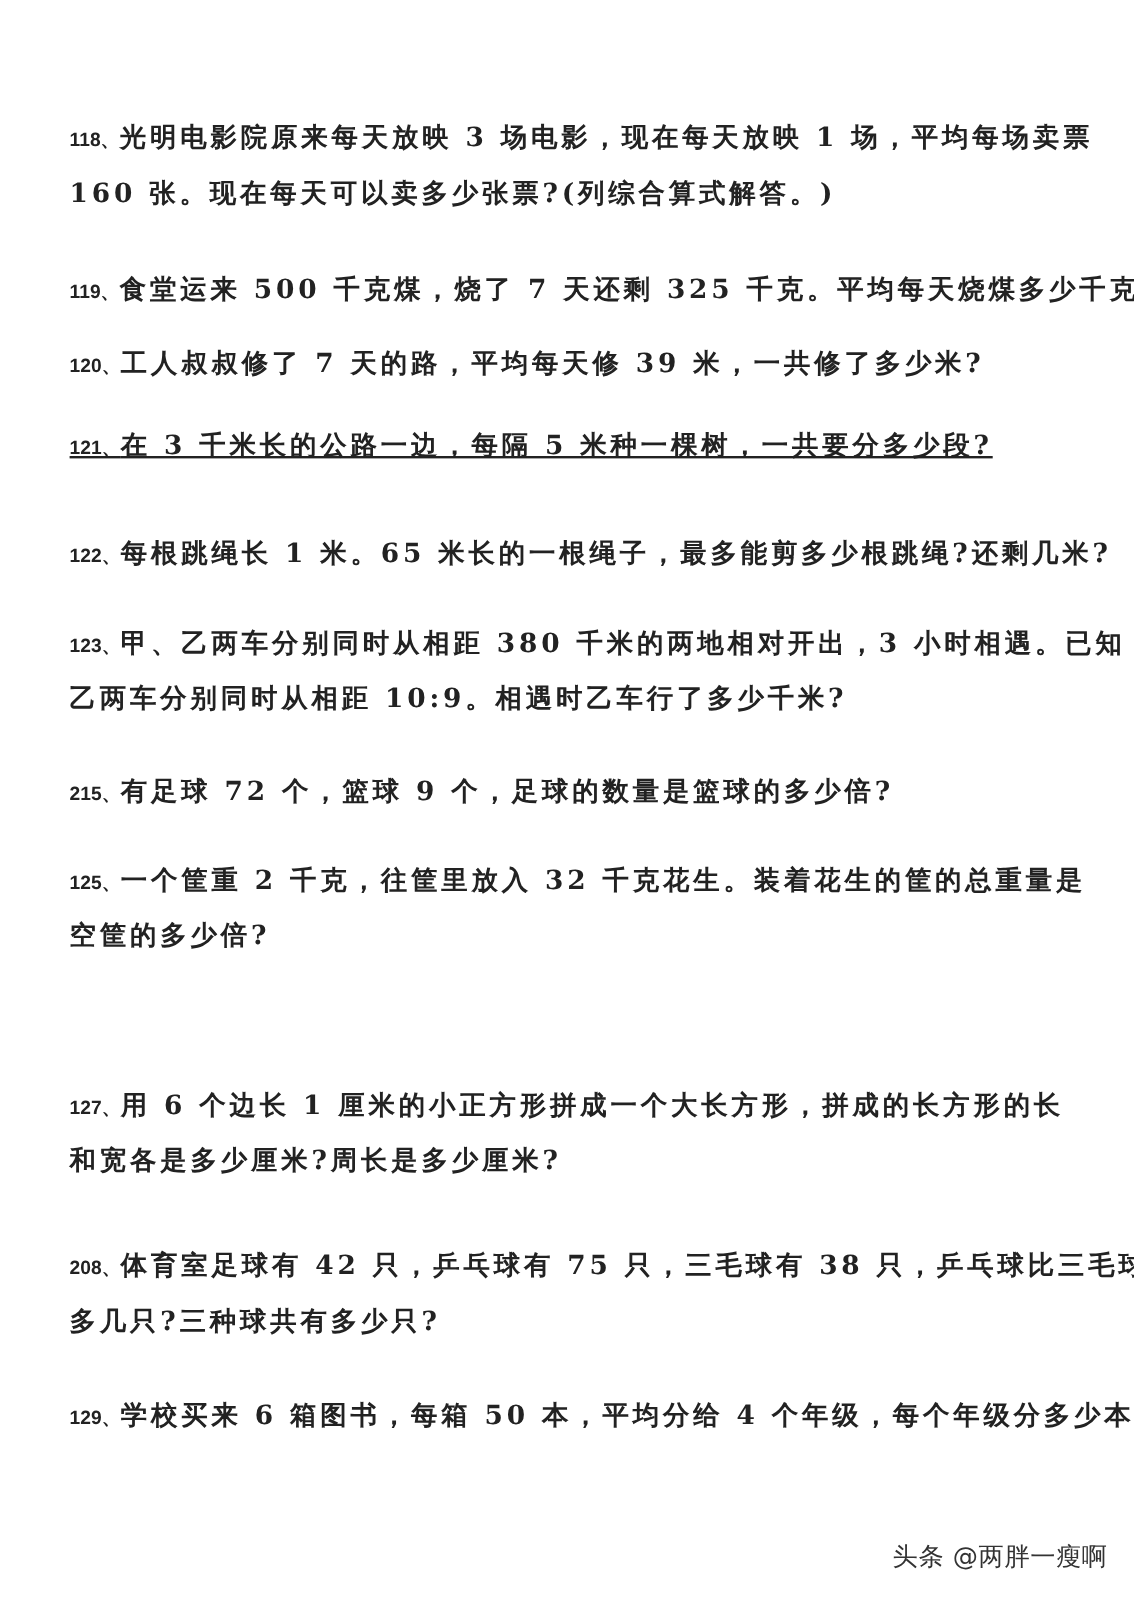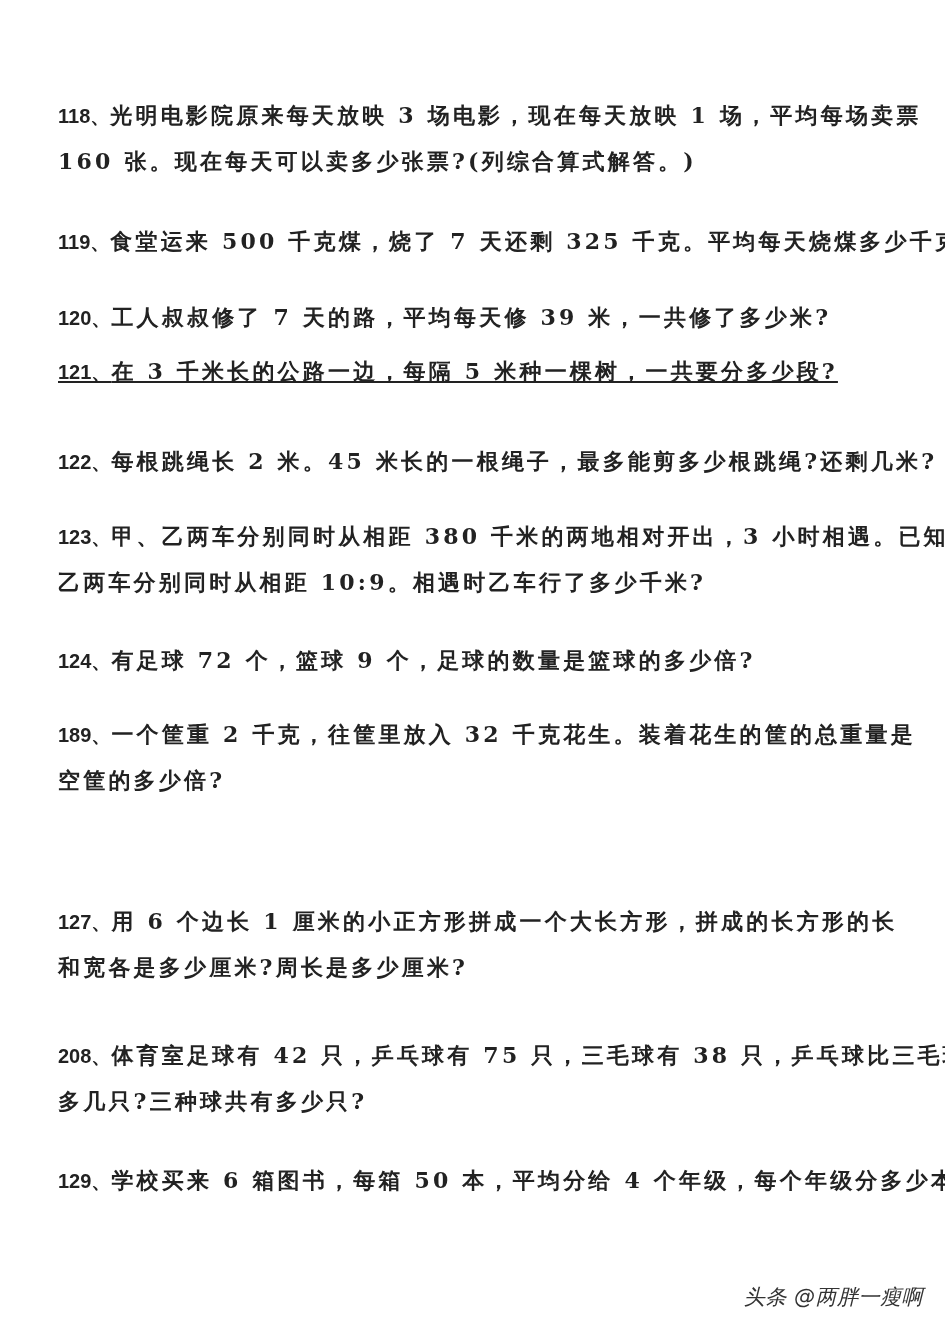--- a/index.html
+++ b/index.html
@@ -32,73 +32,72 @@
       font-weight: bold;
       color: #222222;
       white-space: nowrap;
     }
     .problem .line {
       display: block;
       height: 46px;
     }
     .num {
       font-family: "Liberation Sans", sans-serif;
-      font-size: 20px;
+      font-size: 16px;
       letter-spacing: 0;
       font-weight: bold;
     }
     .watermark {
       position: absolute;
       right: 22px;
       bottom: 26px;
       font-family: "DejaVu Sans", sans-serif;
       font-size: 21px;
       color: #333333;
       letter-spacing: 0.5px;
       text-shadow: 1px 1px 0 #ffffff, -1px -1px 0 #ffffff;
-      font-style: italic;
     }
   </style>
 </head>
 <body>
 
 <div class="page">
 
   <div class="problem" style="top:92px;">
     <span class="line"><span class="num">118、</span><span>光明电影院原来每天放映 3 场电影，现在每天放映 1 场，平均每场卖票</span></span>
     <span class="line"><span>160 张。现在每天可以卖多少张票?(列综合算式解答。)</span></span>
   </div>
 
   <div class="problem" style="top:218px;">
     <span class="line"><span class="num">119、</span><span>食堂运来 500 千克煤，烧了 7 天还剩 325 千克。平均每天烧煤多少千克?</span></span>
   </div>
 
-  <div class="problem" style="top:294px;">
+  <div class="problem" style="top:280px;">
     <span class="line"><span class="num">120、</span><span>工人叔叔修了 7 天的路，平均每天修 39 米，一共修了多少米?</span></span>
   </div>
 
   <div class="problem" style="top:348px;text-decoration:underline;">
     <span class="line"><span class="num">121、</span><span>在 3 千米长的公路一边，每隔 5 米种一棵树，一共要分多少段?</span></span>
   </div>
 
   <div class="problem" style="top:438px;">
-    <span class="line"><span class="num">122、</span><span>每根跳绳长 2 米。45 米长的一根绳子，最多能剪多少根跳绳?还剩几米?</span></span>
+    <span class="line"><span class="num">122、</span><span>每根跳绳长 1 米。65 米长的一根绳子，最多能剪多少根跳绳?还剩几米?</span></span>
   </div>
 
   <div class="problem" style="top:513px;">
     <span class="line"><span class="num">123、</span><span>甲、乙两车分别同时从相距 380 千米的两地相对开出，3 小时相遇。已知</span></span>
     <span class="line"><span>乙两车分别同时从相距 10:9。相遇时乙车行了多少千米?</span></span>
   </div>
 
   <div class="problem" style="top:637px;">
-    <span class="line"><span class="num">124、</span><span>有足球 72 个，篮球 9 个，足球的数量是篮球的多少倍?</span></span>
+    <span class="line"><span class="num">215、</span><span>有足球 72 个，篮球 9 个，足球的数量是篮球的多少倍?</span></span>
   </div>
 
   <div class="problem" style="top:711px;">
-    <span class="line"><span class="num">189、</span><span>一个筐重 2 千克，往筐里放入 32 千克花生。装着花生的筐的总重量是</span></span>
+    <span class="line"><span class="num">125、</span><span>一个筐重 2 千克，往筐里放入 32 千克花生。装着花生的筐的总重量是</span></span>
     <span class="line"><span>空筐的多少倍?</span></span>
   </div>
 
 
   <div class="problem" style="top:898px;">
     <span class="line"><span class="num">127、</span><span>用 6 个边长 1 厘米的小正方形拼成一个大长方形，拼成的长方形的长</span></span>
     <span class="line"><span>和宽各是多少厘米?周长是多少厘米?</span></span>
   </div>
 
   <div class="problem" style="top:1032px;">

